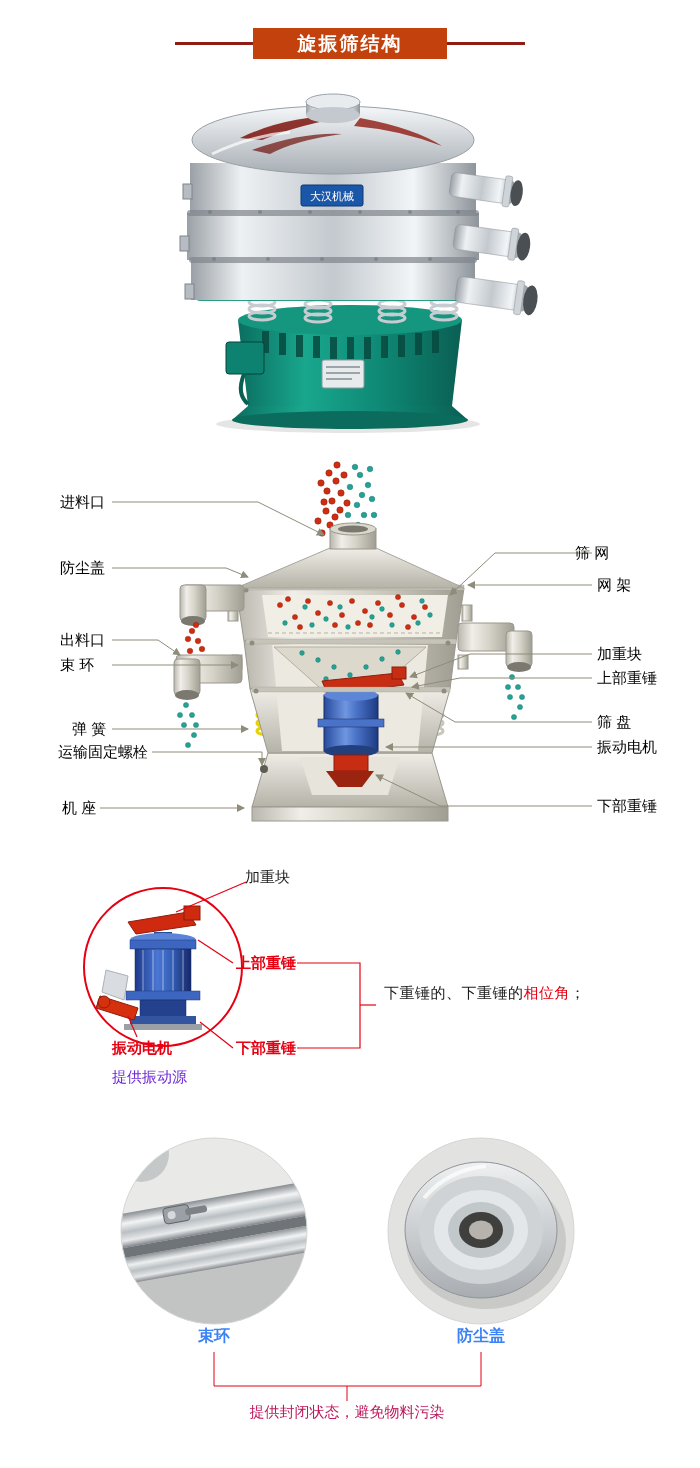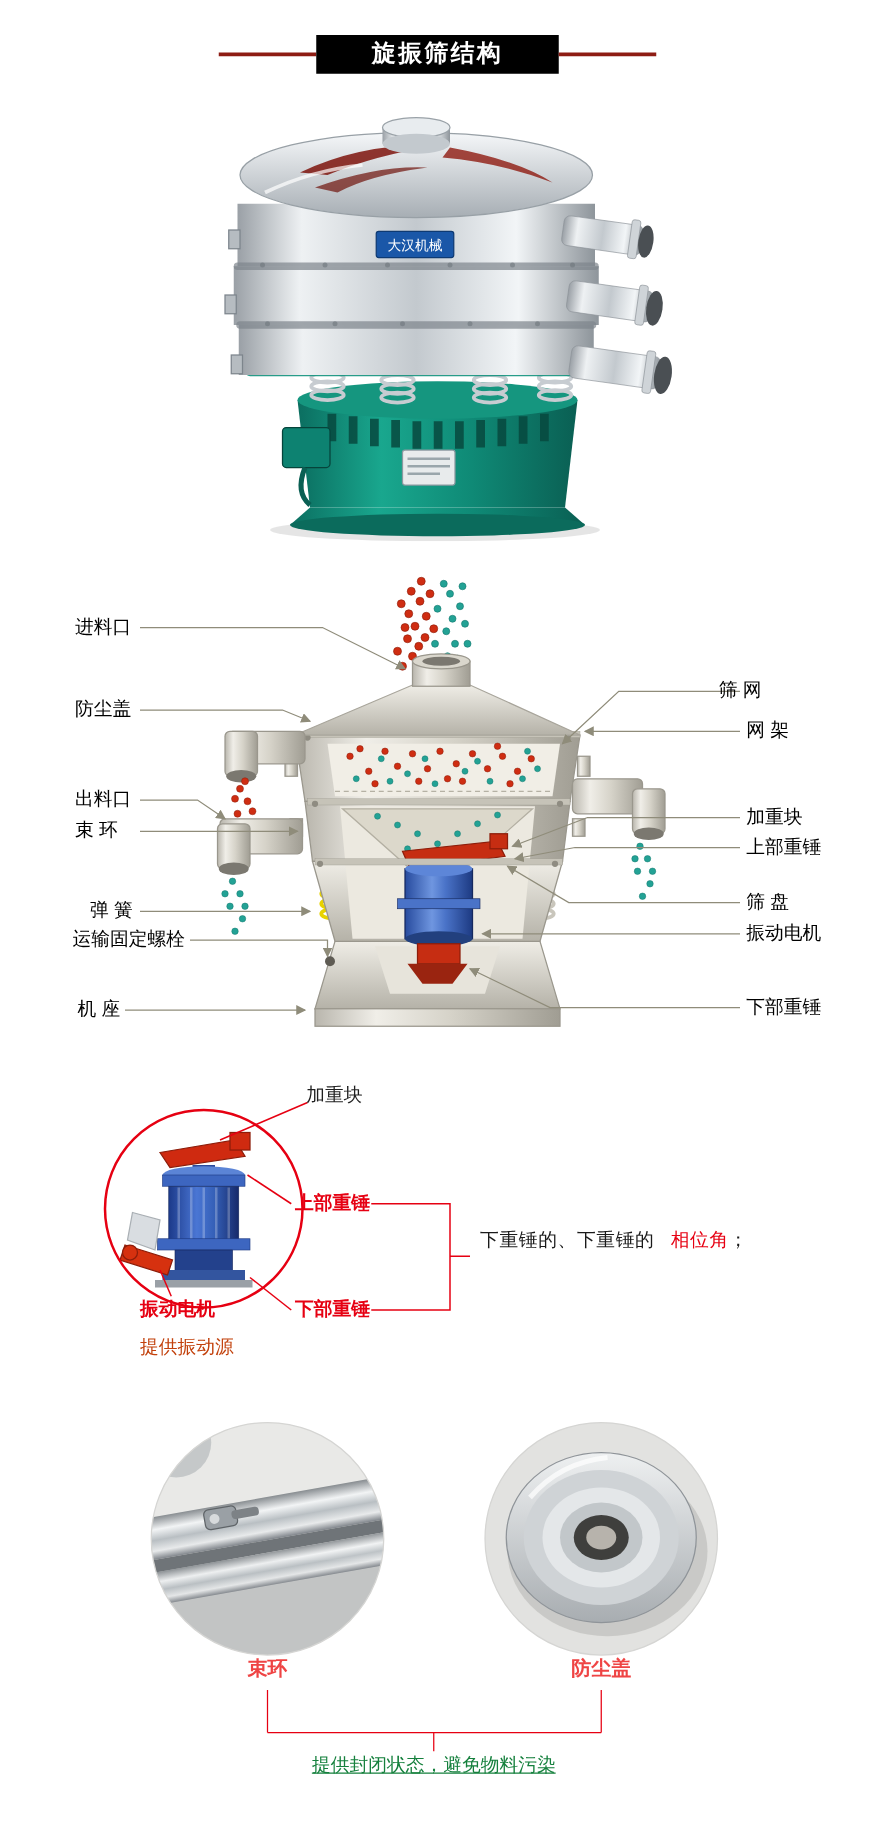--- a/index.html
+++ b/index.html
@@ -5,47 +5,47 @@
   * { margin:0; padding:0; box-sizing:border-box; }
   html,body { background:#fff; }
   body { font-family:"Liberation Sans","DejaVu Sans",sans-serif; }
   .page { position:relative; width:700px; height:1468px; background:#fff; overflow:hidden; }
 
   
   .header { position:absolute; top:28px; left:0; width:700px; height:34px; }
   .hline { position:absolute; top:14px; height:3px; background:#8e1d14; }
   .hline.left { left:175px; width:78px; }
   .hline.right { left:447px; width:78px; }
-  .title-banner { position:absolute; left:253px; top:0; width:194px; height:31px; background:#000000;
+  .title-banner { position:absolute; left:253px; top:0; width:194px; height:31px; background:#c2410c;
                   color:#fff; font-size:19px; font-weight:bold; text-align:center; line-height:31px; letter-spacing:2px; }
 
   
   .photo-wrap { position:absolute; top:88px; left:0; width:700px; height:345px;text-align:center; }
 
   
   .diagram { position:absolute; top:455px; left:0; width:700px; height:380px; }
   .diagram-svg { position:absolute; left:0; top:0; }
   .dlabel { position:absolute; font-size:15px; color:#000000; white-space:nowrap; line-height:18px; }
 
   
   .motor-sec { position:absolute; top:860px; left:0; width:700px; height:255px; }
   .motor-art { position:absolute; left:88px; top:32px; }
   .motor-lines { position:absolute; left:0; top:0; }
   .blk-label { position:absolute; font-size:15px; color:#1f1f1f; line-height:18px; white-space:nowrap; }
   .red-label { position:absolute; font-size:15px; font-weight:bold; color:#e60012; line-height:18px; white-space:nowrap; }
-  .blk-caption { position:absolute; font-size:15px; color:#c2410c; white-space:nowrap; }
+  .blk-caption { position:absolute; font-size:15px; color:#6d28d9; white-space:nowrap; }
   .desc { position:absolute; font-size:15px; color:#1a1a1a; line-height:27px; white-space:nowrap; letter-spacing:.5px; }
-  .desc .r { color:#e60012;padding-left:13px; }
+  .desc .r { color:#e60012; }
 
   
   .bottom-sec { position:absolute; top:1120px; left:0; width:700px; height:348px; }
   .circle-photo { position:absolute; }
-  .photo-label { position:absolute; text-align:center; font-size:16px; font-weight:bold; color:#ef4444; line-height:20px; }
+  .photo-label { position:absolute; text-align:center; font-size:16px; font-weight:bold; color:#3b82f6; line-height:20px; }
   .bottom-lines { position:absolute; left:0; top:0; }
-  .bottom-caption { position:absolute; left:0; top:283px; width:694px; text-align:center; font-size:15px; color:#15803d;text-decoration:underline; }
+  .bottom-caption { position:absolute; left:0; top:283px; width:694px; text-align:center; font-size:15px; color:#be185d; }
 </style>
 </head>
 <body>
 
 <div class="page">
 
   <div class="header">
     <div class="hline left"></div>
     <div class="title-banner">旋振筛结构</div>
     <div class="hline right"></div>

